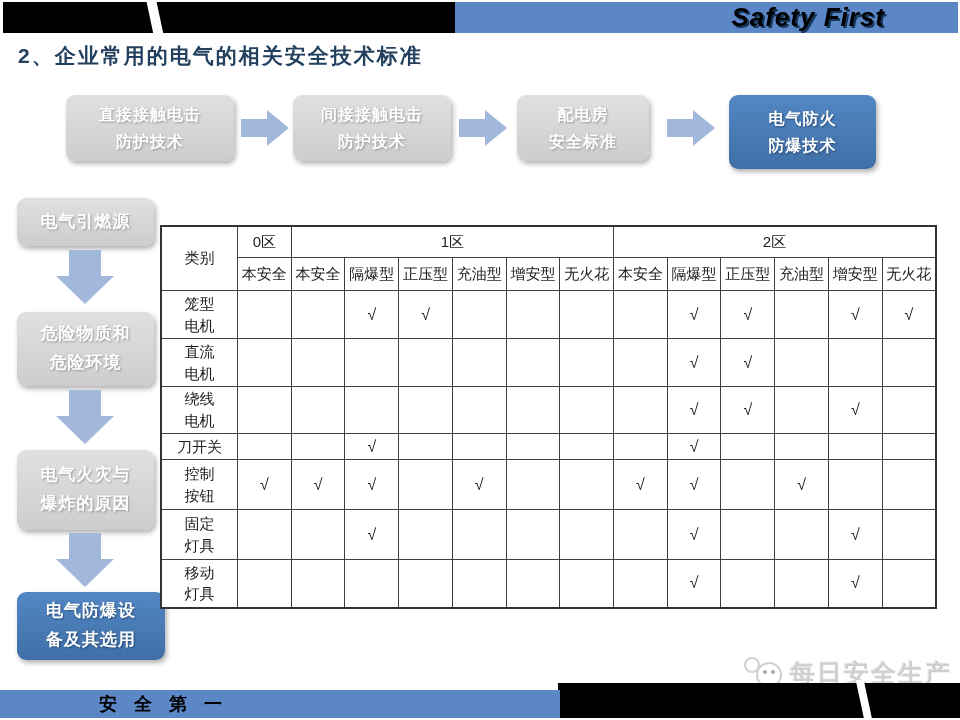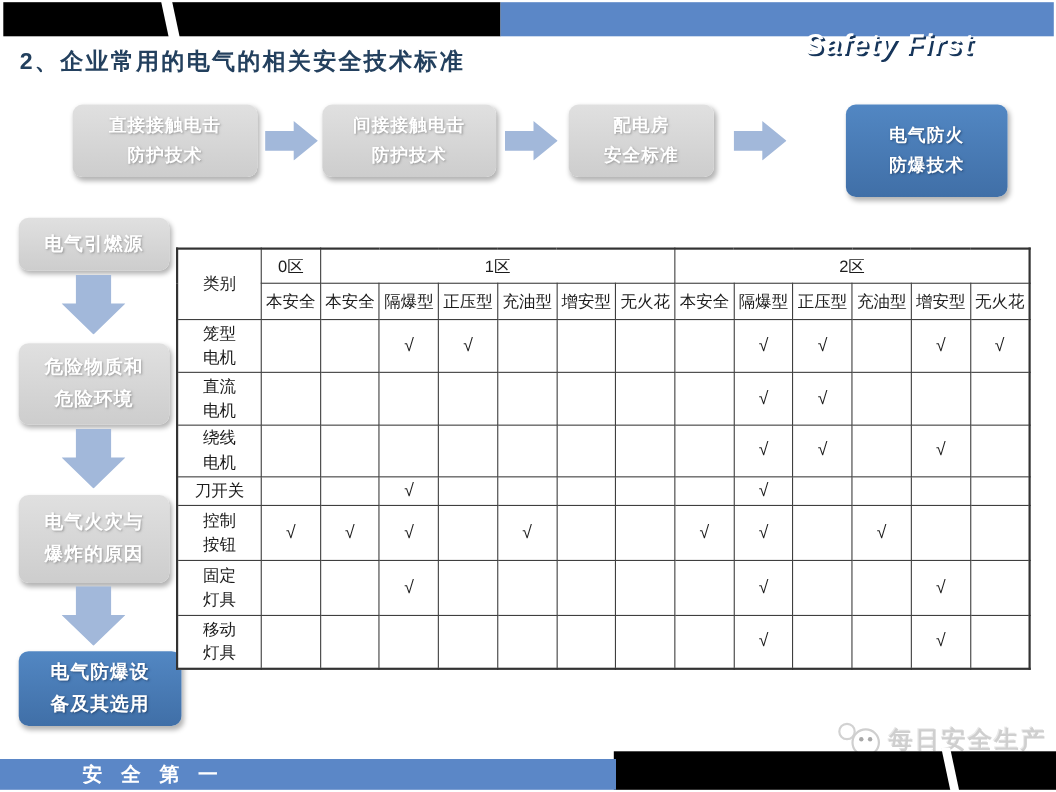--- a/index.html
+++ b/index.html
@@ -9,22 +9,22 @@
   }
   html,body{margin:0;padding:0;}
   body{width:960px;height:720px;position:relative;background:#fff;overflow:hidden;
        font-family:"Liberation Sans","DejaVu Sans",sans-serif;}
   .slide{position:absolute;inset:0;background:#fff;}
 
   
   .top-black{position:absolute;left:3px;top:2px;width:452px;height:31px;background:#000;}
   .top-slash{position:absolute;left:150px;top:0;width:10px;height:36px;background:#fff;transform:skewX(12deg);}
   .top-blue{position:absolute;left:455px;top:2px;width:503px;height:31px;background:var(--accent-blue);}
-  .brand{position:absolute;right:73px;top:0;line-height:31px;color:#ffffff;font-weight:bold;font-style:italic;
-         font-size:26px;letter-spacing:1px;text-shadow:2px 2px 0 #16355a;margin-top:23px;}
+  .brand{position:absolute;right:73px;top:0;line-height:31px;color:#000000;font-weight:bold;font-style:italic;
+         font-size:26px;letter-spacing:1px;text-shadow:2px 2px 0 #16355a;}
 
   .title{position:absolute;left:18px;top:42px;margin:0;font-size:21px;font-weight:bold;
          color:var(--title-navy);letter-spacing:2px;}
 
   
   .flow-box{position:absolute;border-radius:9px;display:flex;flex-direction:column;justify-content:center;
             align-items:center;background:linear-gradient(180deg,var(--flow-gray-a),var(--flow-gray-b));
             box-shadow:2px 3px 5px rgba(0,0,0,.3);color:#fff;font-weight:bold;
             text-shadow:1px 1px 2px rgba(120,120,120,.65);}
   .flow-box.blue{background:linear-gradient(180deg,var(--flow-blue-a),var(--flow-blue-b));
@@ -42,27 +42,27 @@
                 table-layout:fixed;background:#fff;border:2px solid #333;}
   #config-table th,#config-table td{border:1px solid #3f3f3f;text-align:center;vertical-align:middle;
                 padding:0;font-weight:normal;color:#1c1c1c;font-size:15px;overflow:hidden;}
   #config-table .row-label .ln{display:block;line-height:1.45;}
   #config-table td.check{font-size:16px;}
 
   .note{position:absolute;left:162px;top:627px;margin:0;font-size:19px;font-weight:bold;
         color:var(--note-red);letter-spacing:.5px;}
 
   .watermark{position:absolute;right:8px;top:655px;display:flex;align-items:center;gap:4px;
-             color:#cfcfcf;font-size:22px;font-weight:bold;letter-spacing:2px;
+             color:#cfcfcf;font-size:25px;font-weight:bold;letter-spacing:2px;
              text-shadow:1px 1px 0 #fff, -1px -1px 0 #e9e9e9;}
 
   .bottom-black{position:absolute;left:558px;top:683px;width:402px;height:35px;background:#000;}
   .bottom-slash{position:absolute;left:860px;top:680px;width:8px;height:40px;background:#fff;transform:skewX(12deg);}
   .bottom-blue{position:absolute;left:0;top:690px;width:560px;height:28px;background:var(--accent-blue);
-               box-sizing:border-box;padding-left:75px;color:#ffffff;font-weight:bold;font-size:18px;
+               box-sizing:border-box;padding-left:99px;color:#000000;font-weight:bold;font-size:18px;
                letter-spacing:6px;line-height:28px;}
 </style>
 </head>
 <body>
 
 <div class="slide">
 
   <div class="top-black"></div>
   <div class="top-slash"></div>
   <div class="top-blue">
@@ -86,21 +86,21 @@
       <div class="arrow" style="left: 459px; top: 110px;"><svg width="48" height="36" viewBox="0 0 48 36">
           <polygon points="0,9 26,9 26,0 48,18 26,36 26,27 0,27" fill="#a2b8da"></polygon>
         </svg></div>
       <div class="flow-box flow-top-box" style="left: 517px; top: 95px; width: 132px; height: 66px;">
         <span class="ln">配电房</span>
         <span class="ln">安全标准</span>
       </div>
       <div class="arrow" style="left: 667px; top: 110px;"><svg width="48" height="36" viewBox="0 0 48 36">
           <polygon points="0,9 26,9 26,0 48,18 26,36 26,27 0,27" fill="#a2b8da"></polygon>
         </svg></div>
-      <div class="flow-box flow-top-box blue" style="left: 729px; top: 95px; width: 147px; height: 84px; margin-left: 40px;">
+      <div class="flow-box flow-top-box blue" style="left: 729px; top: 95px; width: 147px; height: 74px;">
         <span class="ln">电气防火</span>
         <span class="ln">防爆技术</span>
       </div>
     </div>
 
 
   <div id="flow-left">
       <div class="flow-box flow-left-box" style="left: 17px; top: 198px; width: 137px; height: 48px;">
         <span class="ln">电气引燃源</span>
       </div>

